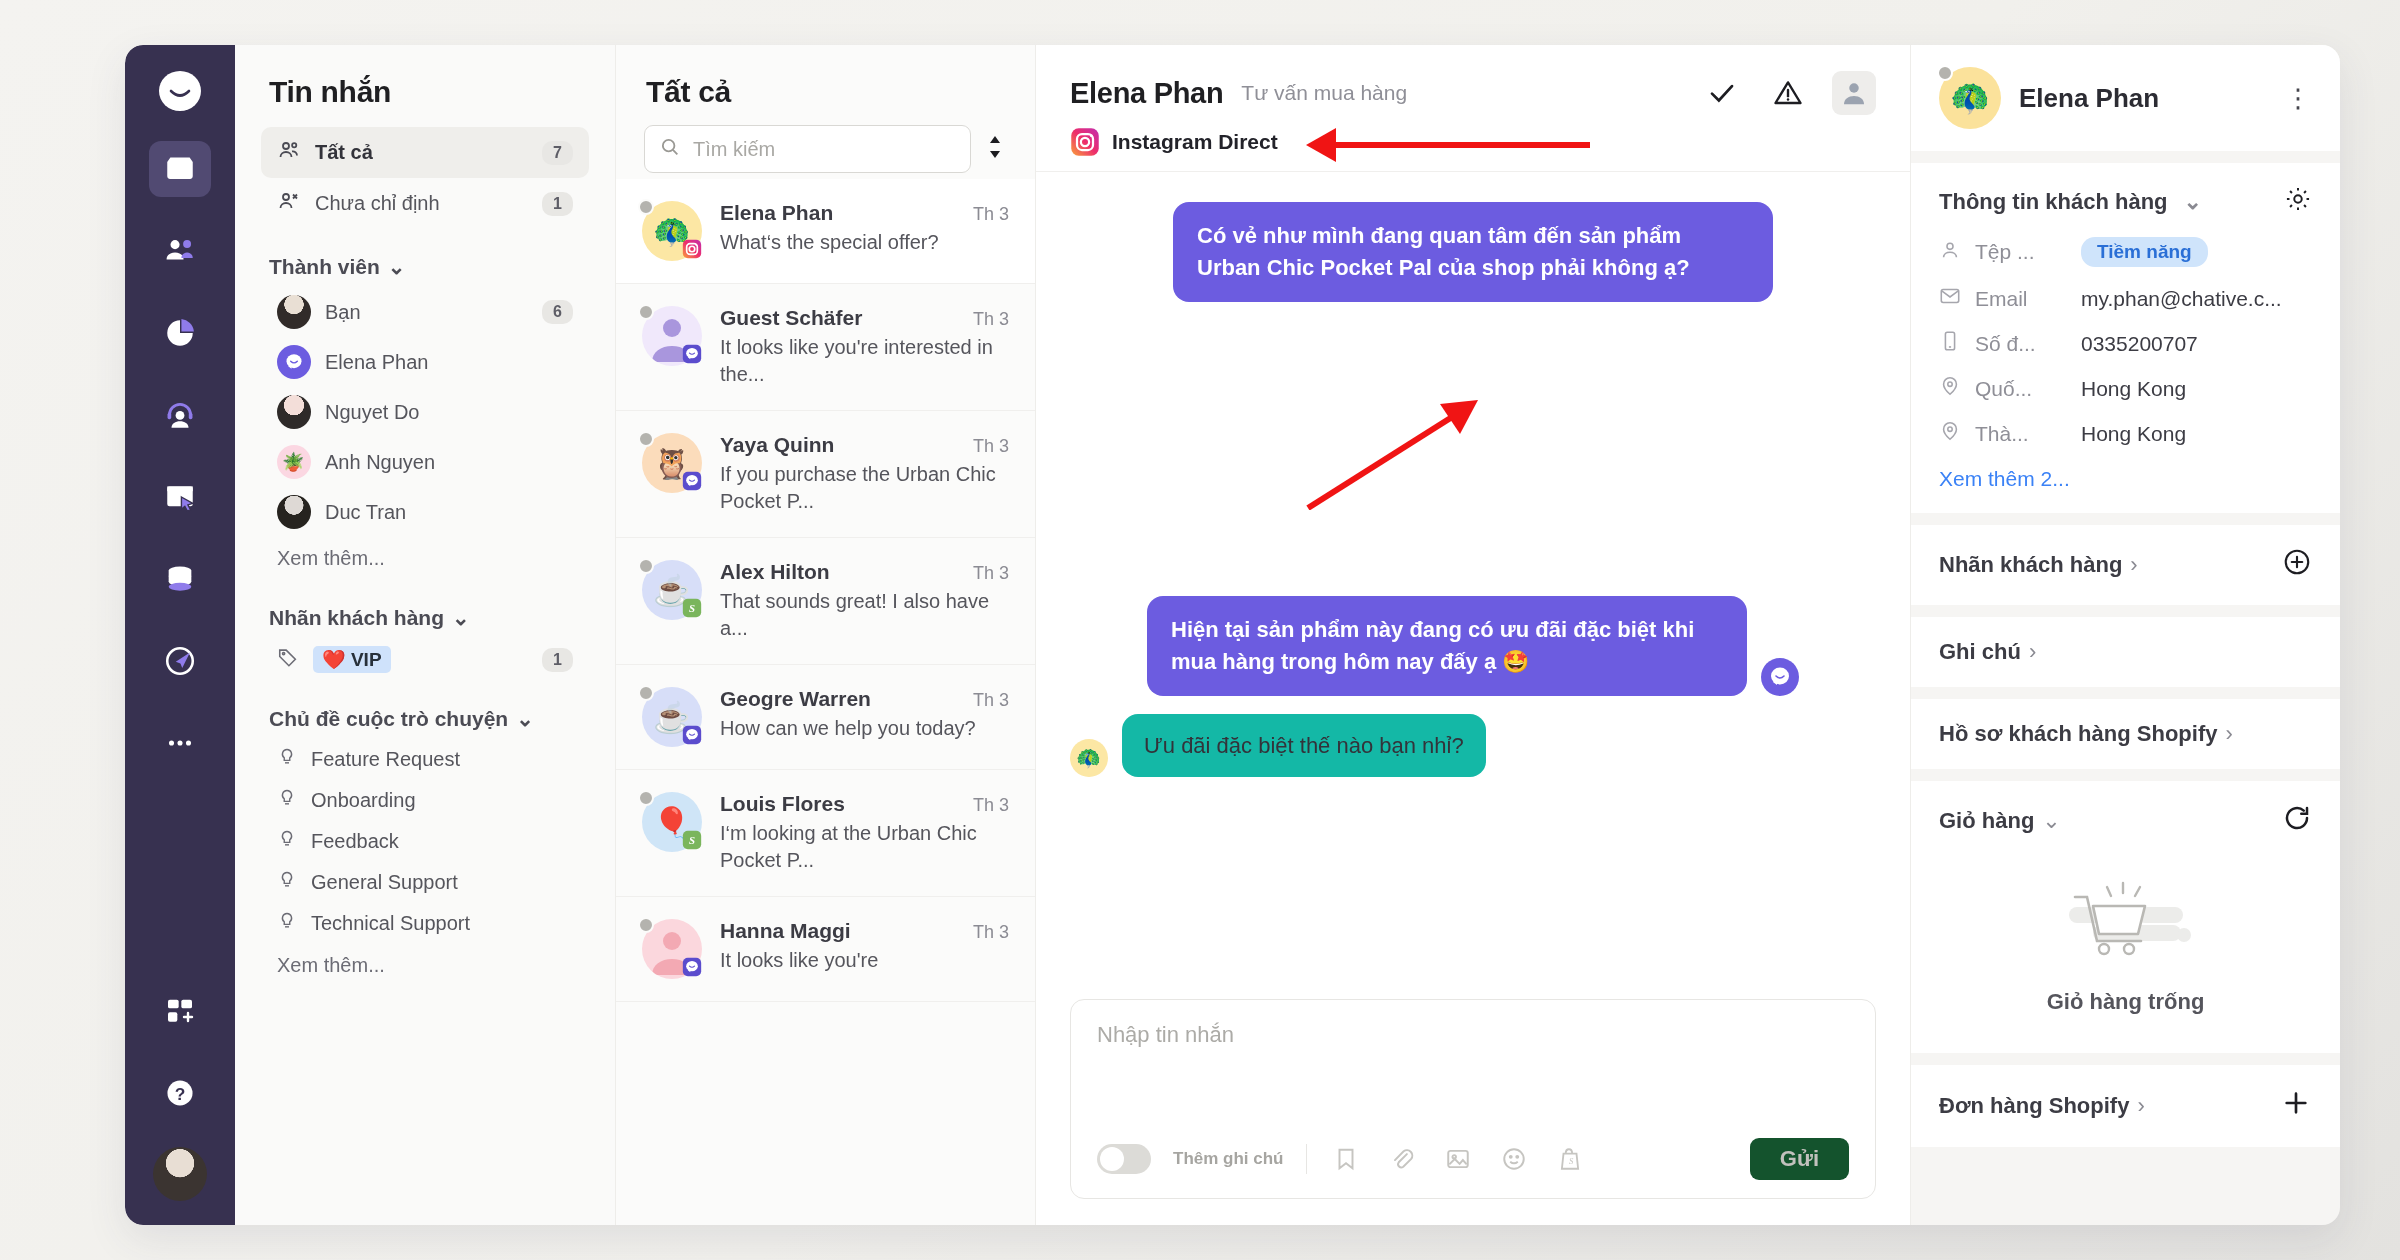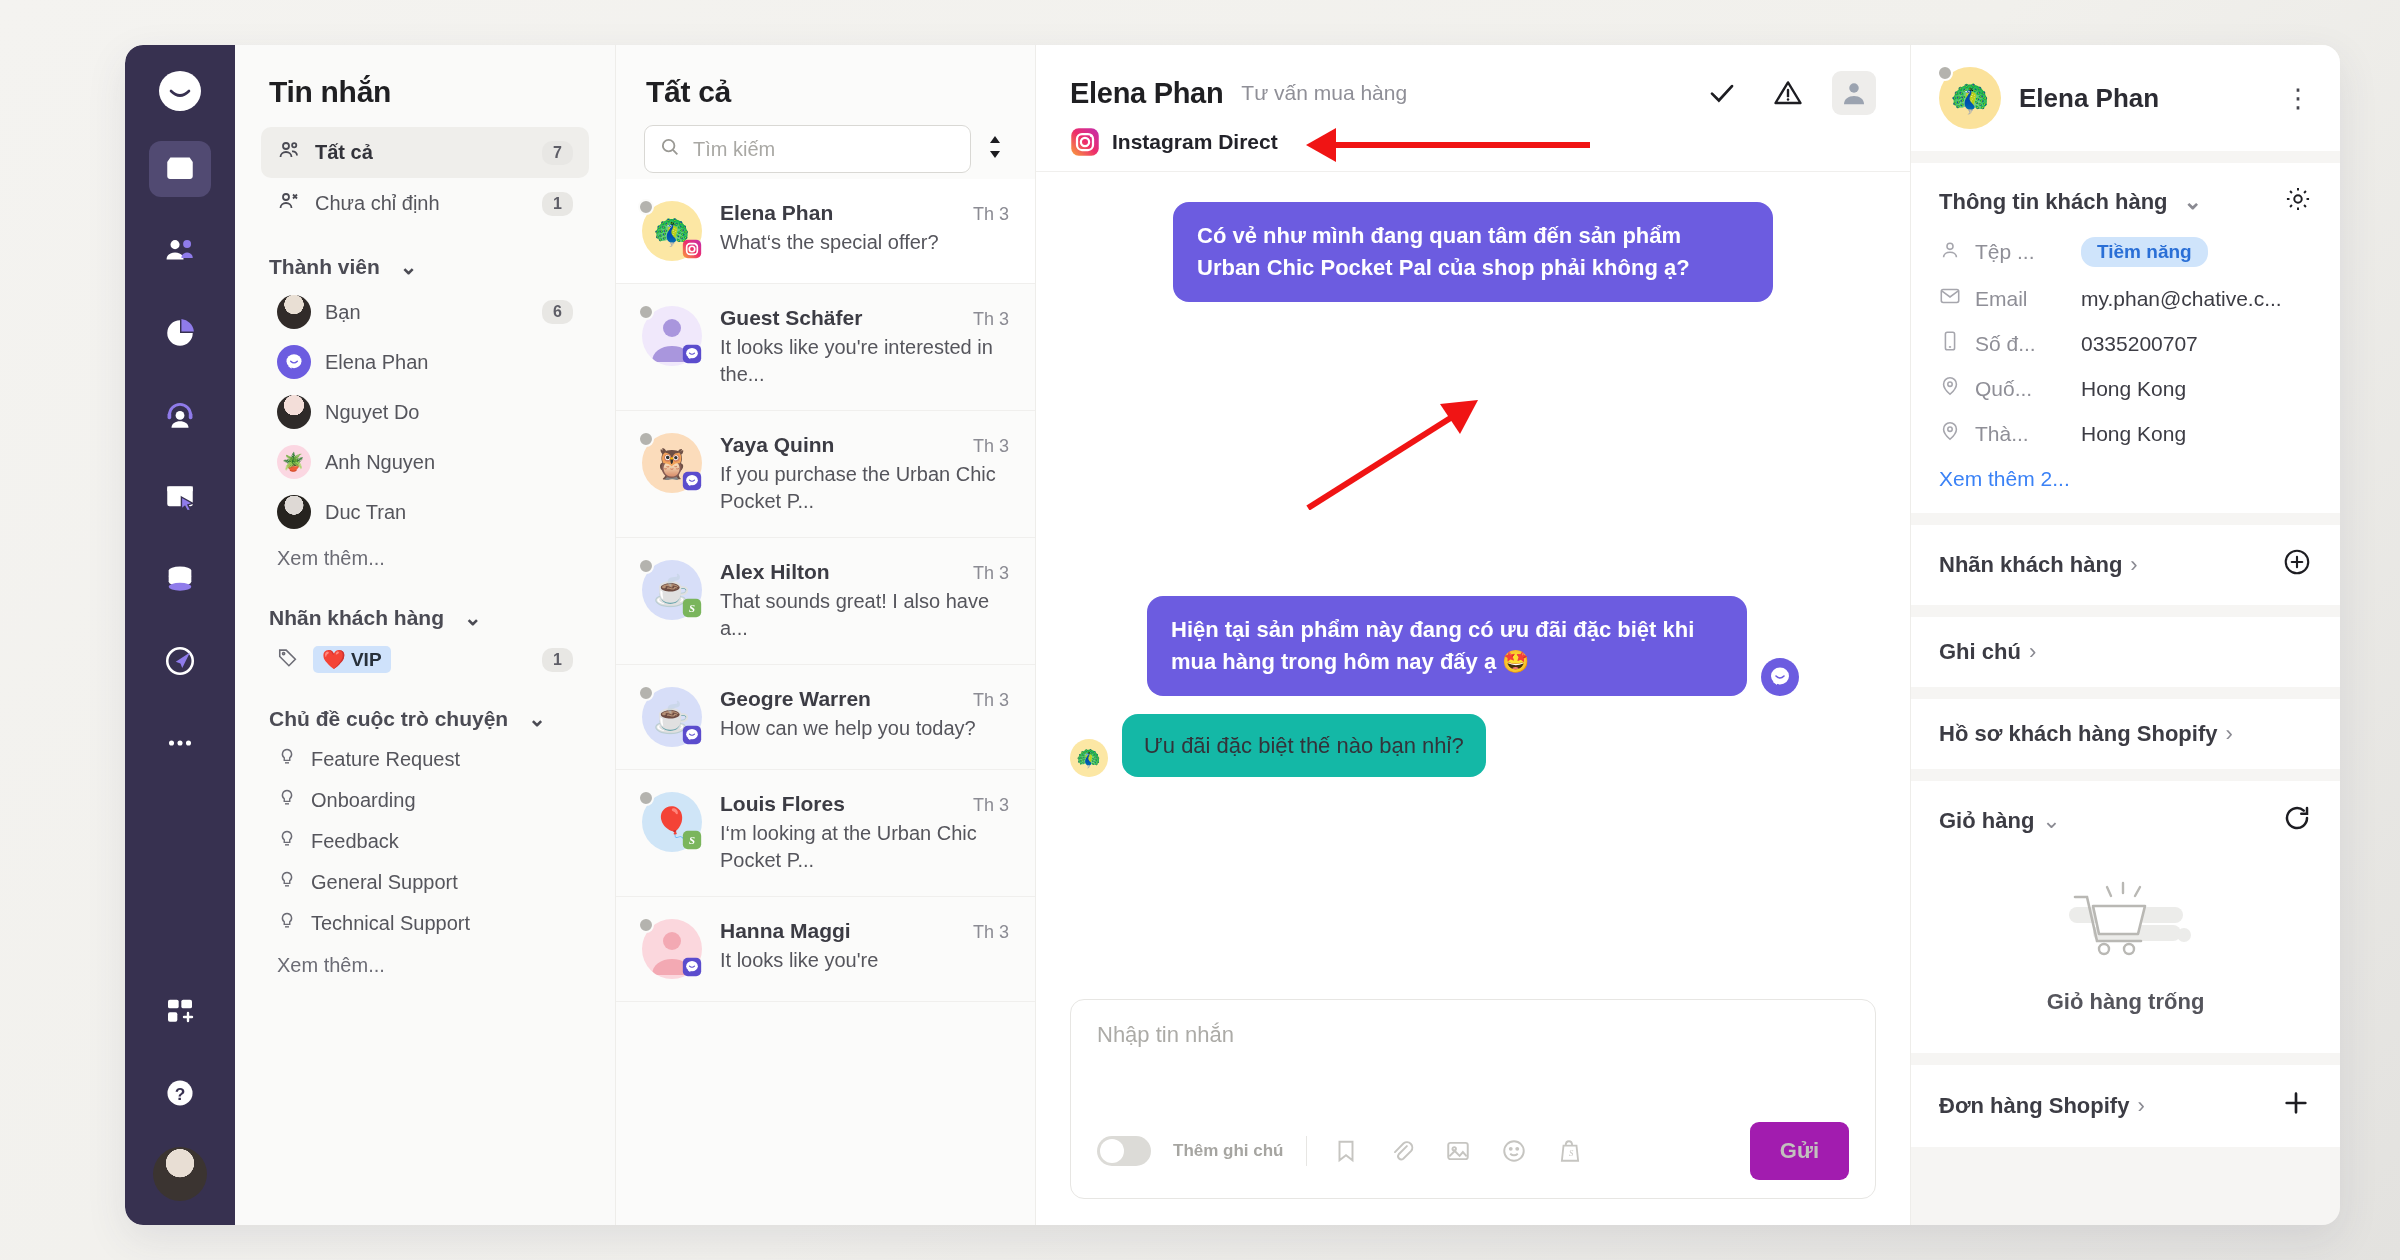--- a/index.html
+++ b/index.html
@@ -56,21 +56,21 @@
     margin: 0 26px; padding: 11px 16px; border-radius: 10px;
     font-size: 20px; color:#55555c; cursor:pointer;
   }
   .sb-row.sel { background: #efeeeb; font-weight:700; color:#33333a;}
   .sb-row .lbl { flex:1 1 auto; white-space:nowrap; overflow:hidden;}
   .badge {
     background:#e8e7e4; color:#5d5d66; font-size:16px; font-weight:600;
     border-radius: 10px; padding: 3px 11px; min-width:30px; text-align:center;
   }
   .sb-group {
-    display:flex; align-items:center; gap:20px;
+    display:flex; align-items:center; gap:8px;
     font-size: 21px; font-weight:700; color:#4b4b54;
     padding: 26px 34px 8px;
     cursor:pointer;
   }
   .sb-sub {
     display:flex; align-items:center; gap:14px;
     margin: 0 26px; padding: 8px 16px; border-radius:10px;
     font-size:20px; color:#55555c; cursor:pointer;
   }
   .sb-sub .lbl{flex:1 1 auto; white-space:nowrap; overflow:hidden; text-overflow:ellipsis;}
@@ -134,22 +134,22 @@
   
   .composer { margin: 0 34px 26px; border:1px solid #e7e6e3; border-radius:14px; background:#fff;
               display:flex;flex-direction:column; height:200px;}
   .comp-input { flex:1 1 auto; padding: 22px 26px; font-size:22px; color:#acaba7;}
   .comp-bar { display:flex; align-items:center; gap:22px; padding: 0 26px 18px;}
   .toggle { width:54px;height:30px;border-radius:15px;background:#dcdbd7;position:relative;flex:none;cursor:pointer;}
   .toggle::after{content:"";position:absolute;left:3px;top:3px;width:24px;height:24px;border-radius:50%;background:#fff;}
   .comp-note { font-size:17px; font-weight:700; color:#a6a5a1; }
   .comp-div { width:1px;height:30px;background:#e7e6e3;}
   .comp-ic { cursor:pointer; display:flex;align-items:center;justify-content:center; width:34px;height:34px;}
-  .send-btn { margin-left:auto; background:#a21caf; color:#c2c1bd; font-size:22px; font-weight:600;
-              border-radius:9px; padding:16px 30px; cursor:pointer;text-align:right;}
+  .send-btn { margin-left:auto; background:#14532d; color:#c2c1bd; font-size:22px; font-weight:600;
+              border-radius:9px; padding:8px 30px; cursor:pointer;text-align:right;}
 
   
   .right { width:430px; flex:none; background:#f6f5f3; border-left:1px solid #eeedea; padding: 0 0 0 0; overflow:hidden;}
   .rp-card { background:#fff; margin: 0 0 12px 0; padding: 22px 28px; }
   .rp-head { display:flex; align-items:center; gap:18px;}
   .rp-av { position:relative; width:62px;height:62px; border-radius:50%; background:#fbe29b;
            display:flex;align-items:center;justify-content:center;font-size:32px;}
   .rp-av .dot { position:absolute;top:-2px;left:-2px;width:16px;height:16px;border-radius:50%;background:#b4b3ae;border:2px solid #fff;}
   .rp-name { font-size:26px; font-weight:700; color:#2c2c33;}
   .rp-kebab { margin-left:auto; cursor:pointer; font-size:26px; color:#45454d; letter-spacing:1px;}

